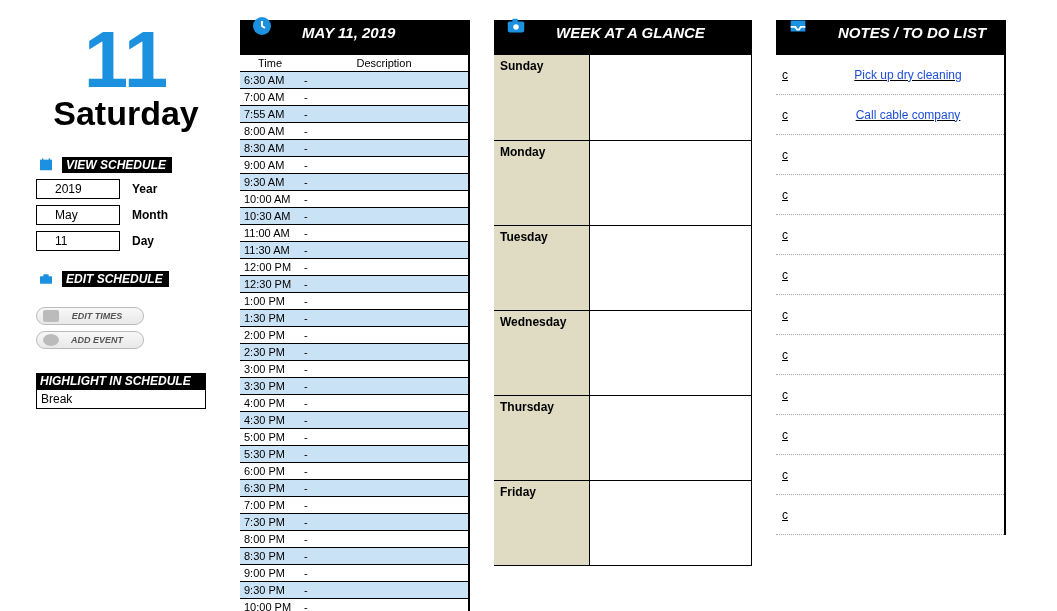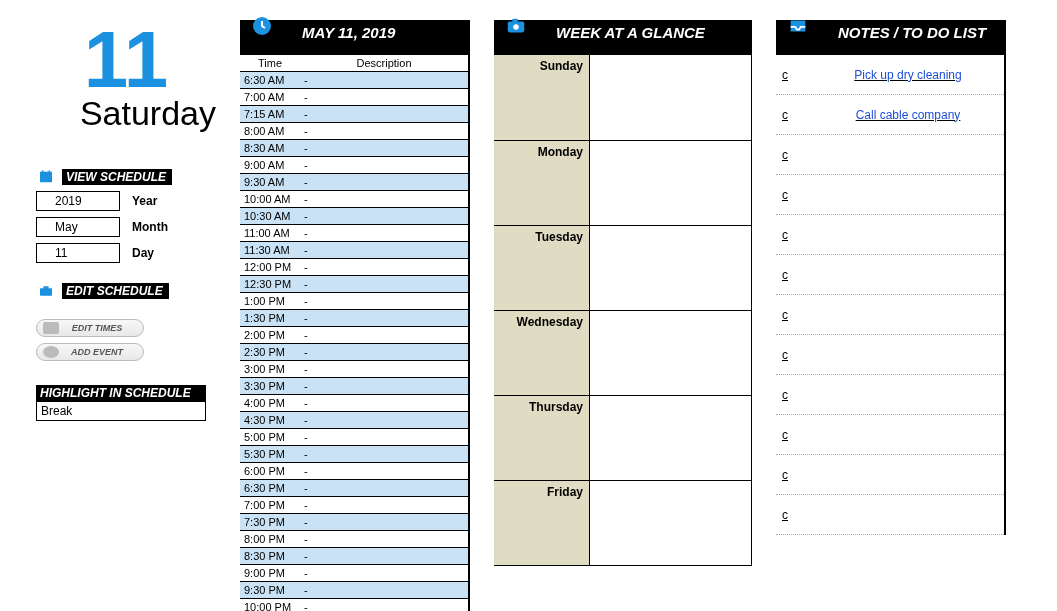--- a/index.html
+++ b/index.html
@@ -22,23 +22,23 @@
   .big-day {
     font-size: 80px;
     font-weight: 700;
     color: #1b91e0;
     text-align: center;
     line-height: 1;
     margin: 0 0 -6px 0;
   }
   .big-dow {
     font-size: 34px;
-    font-weight: 400;
-    text-align: right;
-    margin-bottom: 36px;
+    font-weight: 700;
+    text-align: center;
+    margin-bottom: 24px;
   }
   .section-hdr {
     display: flex;
     align-items: center;
     gap: 6px;
     margin-bottom: 6px;
     font-weight: 700;
     font-style: italic;
     color: #fff;
   }
@@ -141,21 +141,20 @@
     border-top: 1px solid #000;
   }
   .week-row:first-child { border-top: none; }
   .week-day {
     width: 96px;
     background: #e0dcc3;
     border-right: 1px solid #000;
     font-weight: 700;
     padding: 4px 6px;
     font-size: 12px;
-    text-align: right;
   }
   .week-body { flex: 1; background: #fff; }
 
   
   .notes-wrap { border-right: 2px solid #000; }
   .note-row {
     display: flex;
     align-items: center;
     height: 40px;
     border-bottom: 1px dotted #aaa;
@@ -249,21 +248,21 @@
         <tbody id="sched-body">
             <tr class="alt">
               <td class="time">6:30 AM</td>
               <td>-</td>
             </tr>
             <tr>
               <td class="time">7:00 AM</td>
               <td>-</td>
             </tr>
             <tr class="alt">
-              <td class="time">7:15 AM</td>
+              <td class="time">7:55 AM</td>
               <td>-</td>
             </tr>
             <tr>
               <td class="time">8:00 AM</td>
               <td>-</td>
             </tr>
             <tr class="alt">
               <td class="time">8:30 AM</td>
               <td>-</td>
             </tr>

